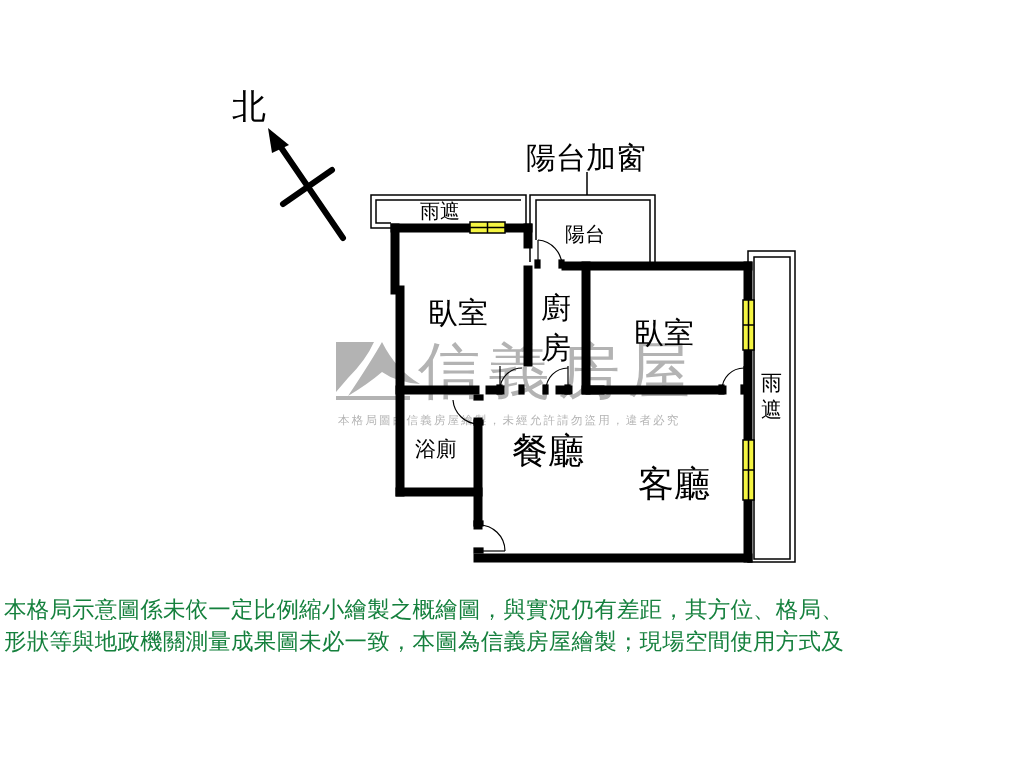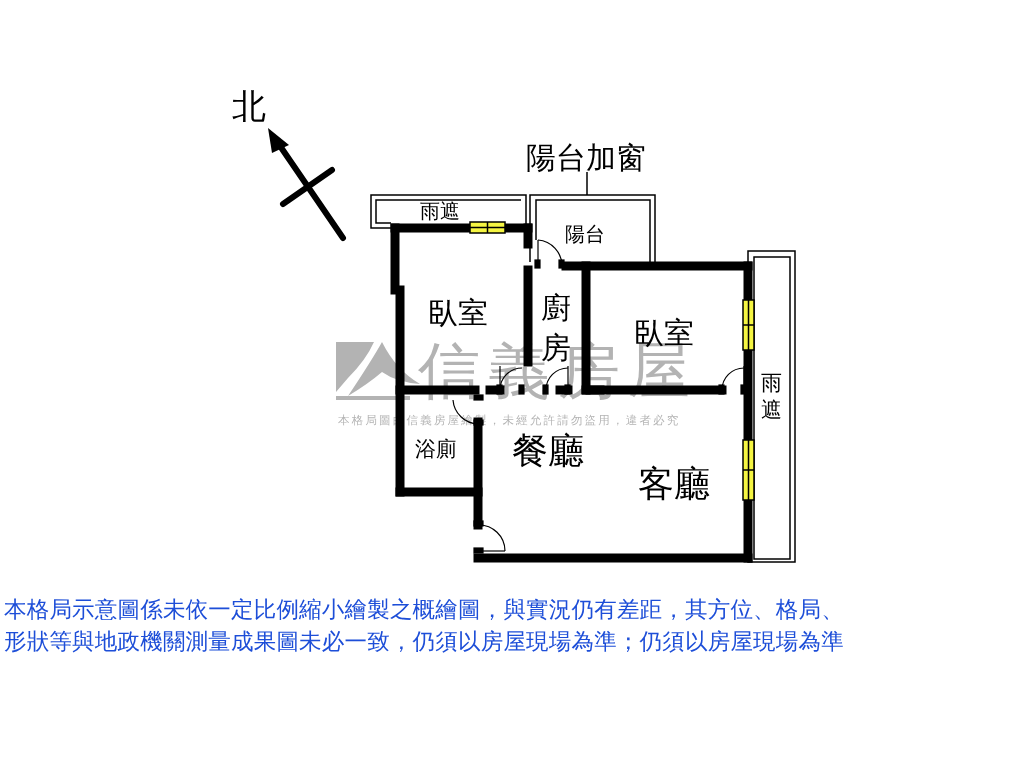--- a/index.html
+++ b/index.html
@@ -1,21 +1,21 @@
 <!DOCTYPE html>
 <html><head>
 <meta charset="utf-8">
 <style>
   html, body { margin: 0; padding: 0; background: #ffffff; }
   body { width: 1024px; height: 768px; position: relative; overflow: hidden;
          font-family: "DejaVu Sans", "Liberation Sans", sans-serif; color: #111; }
   #plan { position: absolute; left: 0; top: 0; width: 1024px; height: 580px; }
   .disclaimer { position: absolute; left: 4px; top: 594px; width: 1020px;
                 font-family: Liberation Sans, sans-serif; font-size: 22.5px;
-                line-height: 31.5px; color: #1d4ed8; letter-spacing: 0.2px; }
+                line-height: 31.5px; color: #15803d; letter-spacing: 0.2px; }
   .disclaimer div { white-space: nowrap; }
 </style>
 </head>
 <body>
 
 <svg id="plan" viewBox="0 0 1024 580" xmlns="http://www.w3.org/2000/svg">
 
   <g>
     <text x="232" y="118" font-size="34" font-family="DejaVu Serif, serif" fill="#000">北</text>
     <g>
@@ -145,14 +145,14 @@
     <text x="415" y="456" font-size="21">浴廁</text>
     <text x="512" y="463" font-size="36">餐廳</text>
     <text x="638" y="496" font-size="36">客廳</text>
     <text x="761" y="390" font-size="21">雨</text>
     <text x="761" y="417" font-size="21">遮</text>
   </g>
 </svg>
 
 <div class="disclaimer">
   <div>本格局示意圖係未依一定比例縮小繪製之概繪圖，與實況仍有差距，其方位、格局、</div>
-  <div>形狀等與地政機關測量成果圖未必一致，仍須以房屋現場為準；仍須以房屋現場為準</div>
+  <div>形狀等與地政機關測量成果圖未必一致，本圖為信義房屋繪製；現場空間使用方式及</div>
 </div>
 
 </body></html>

